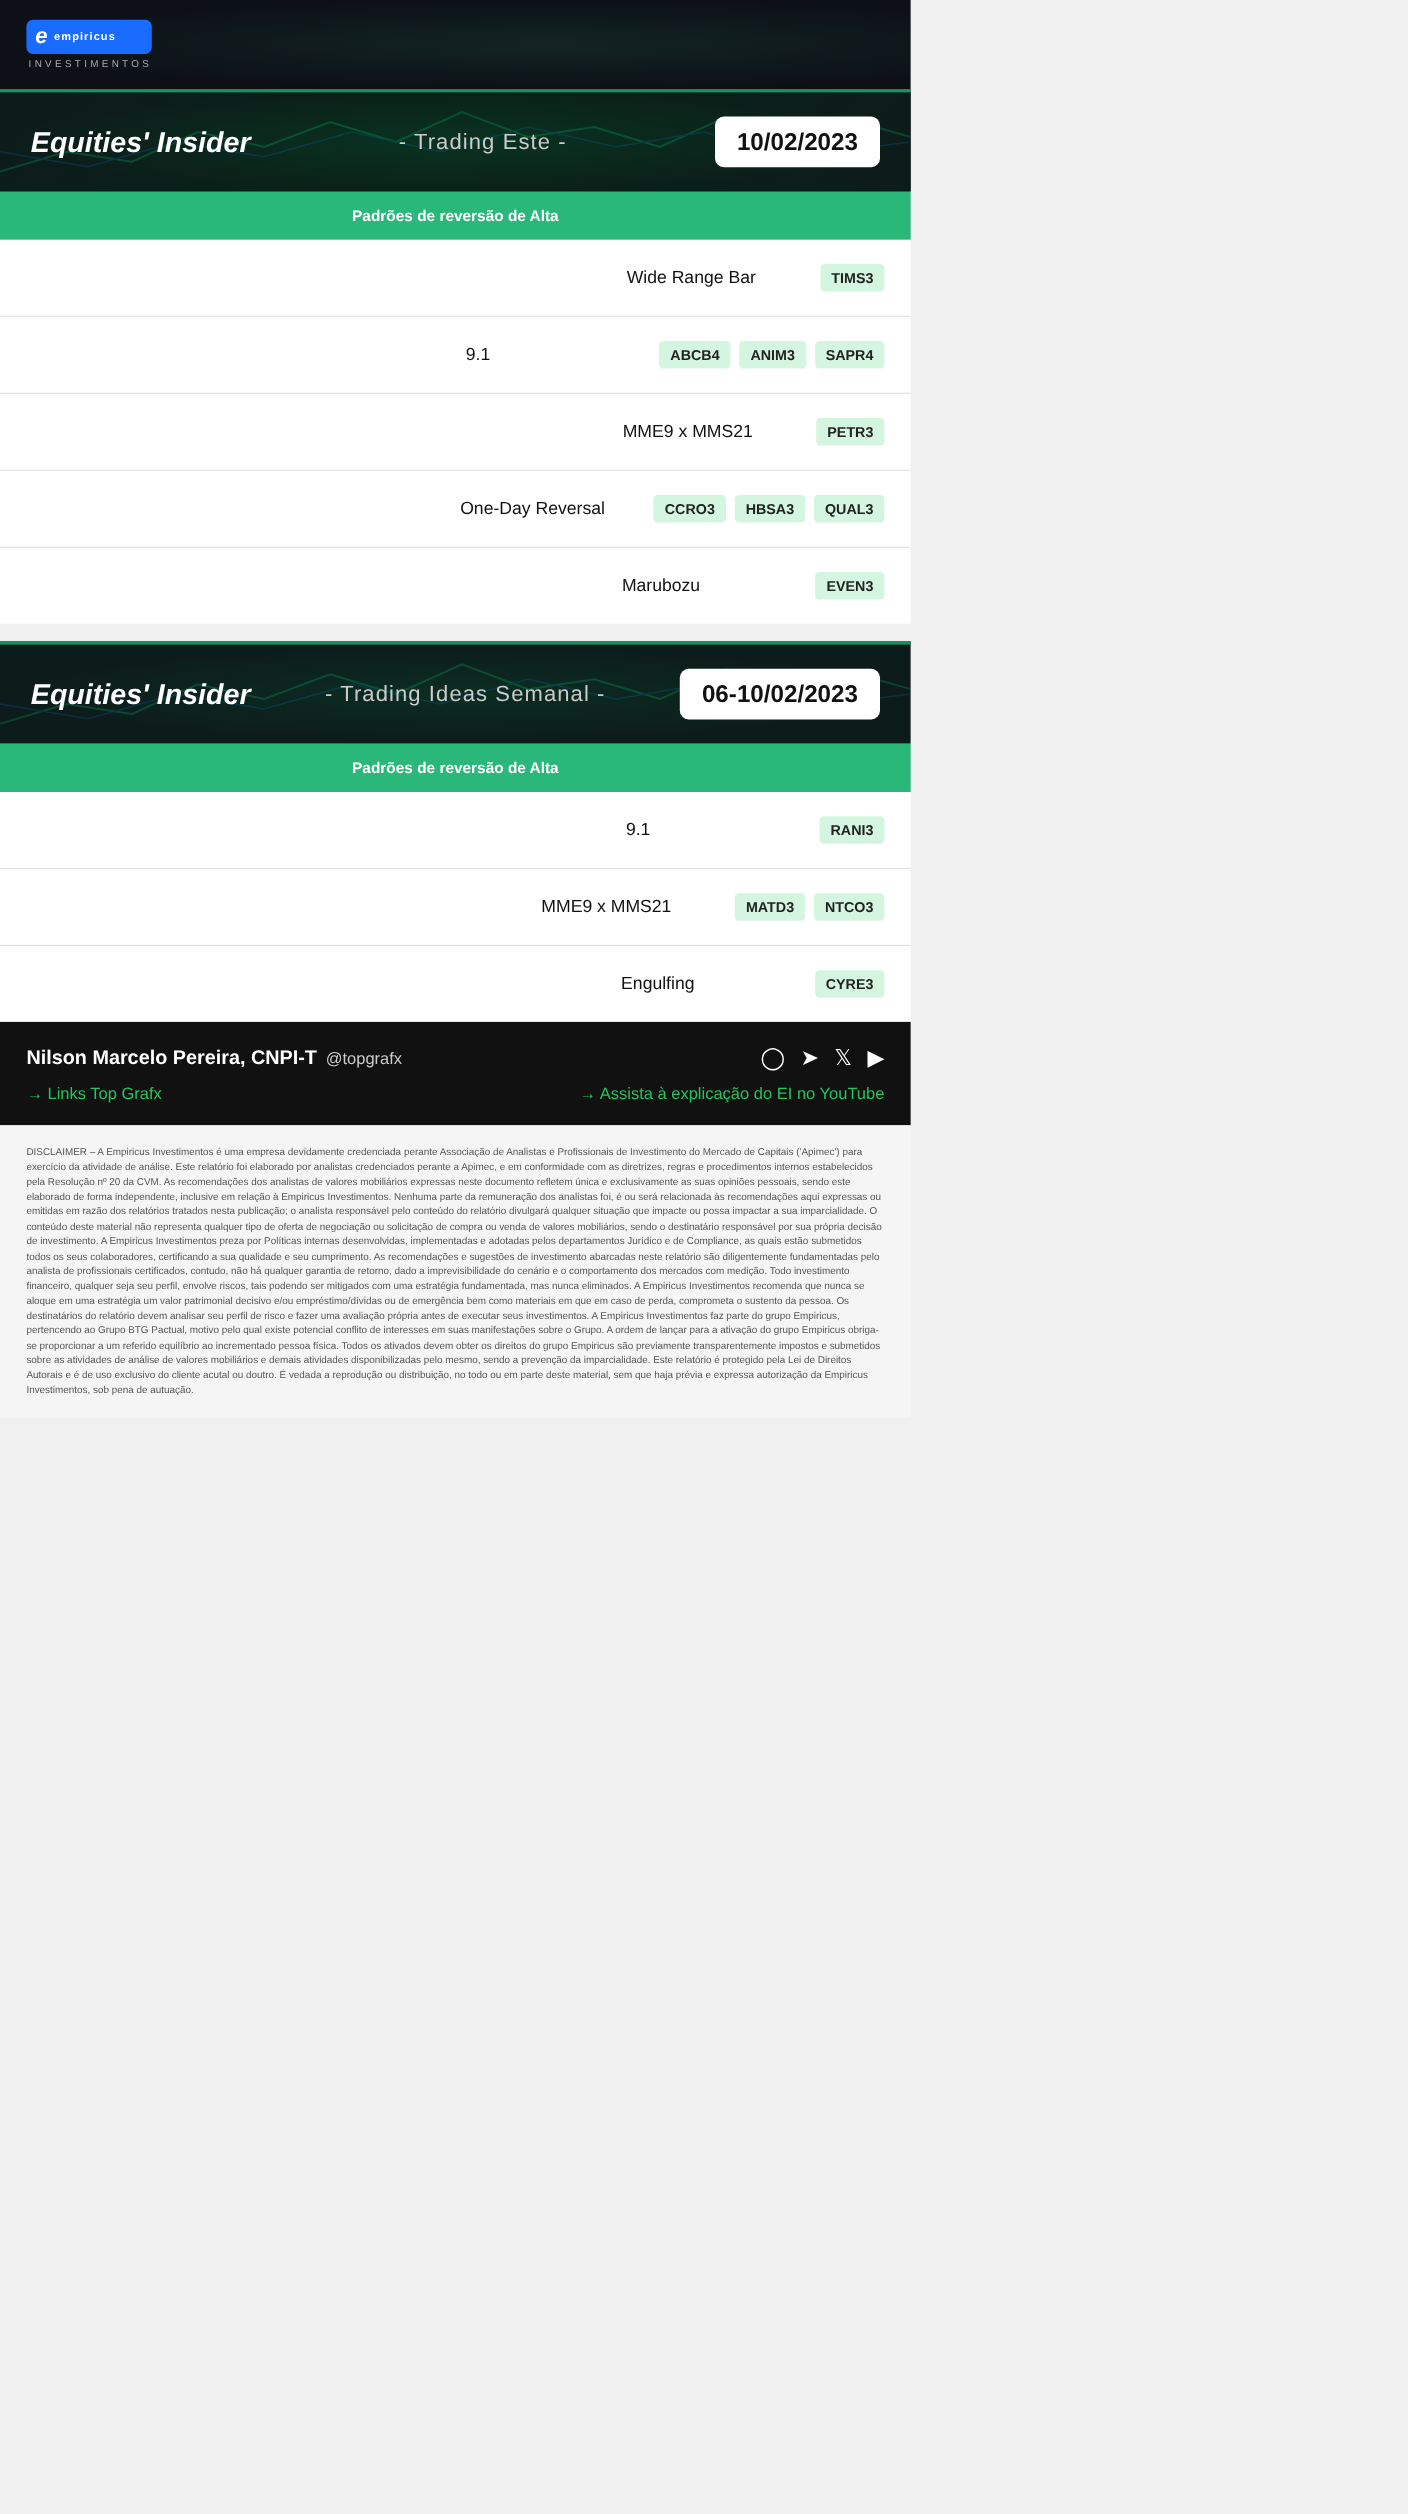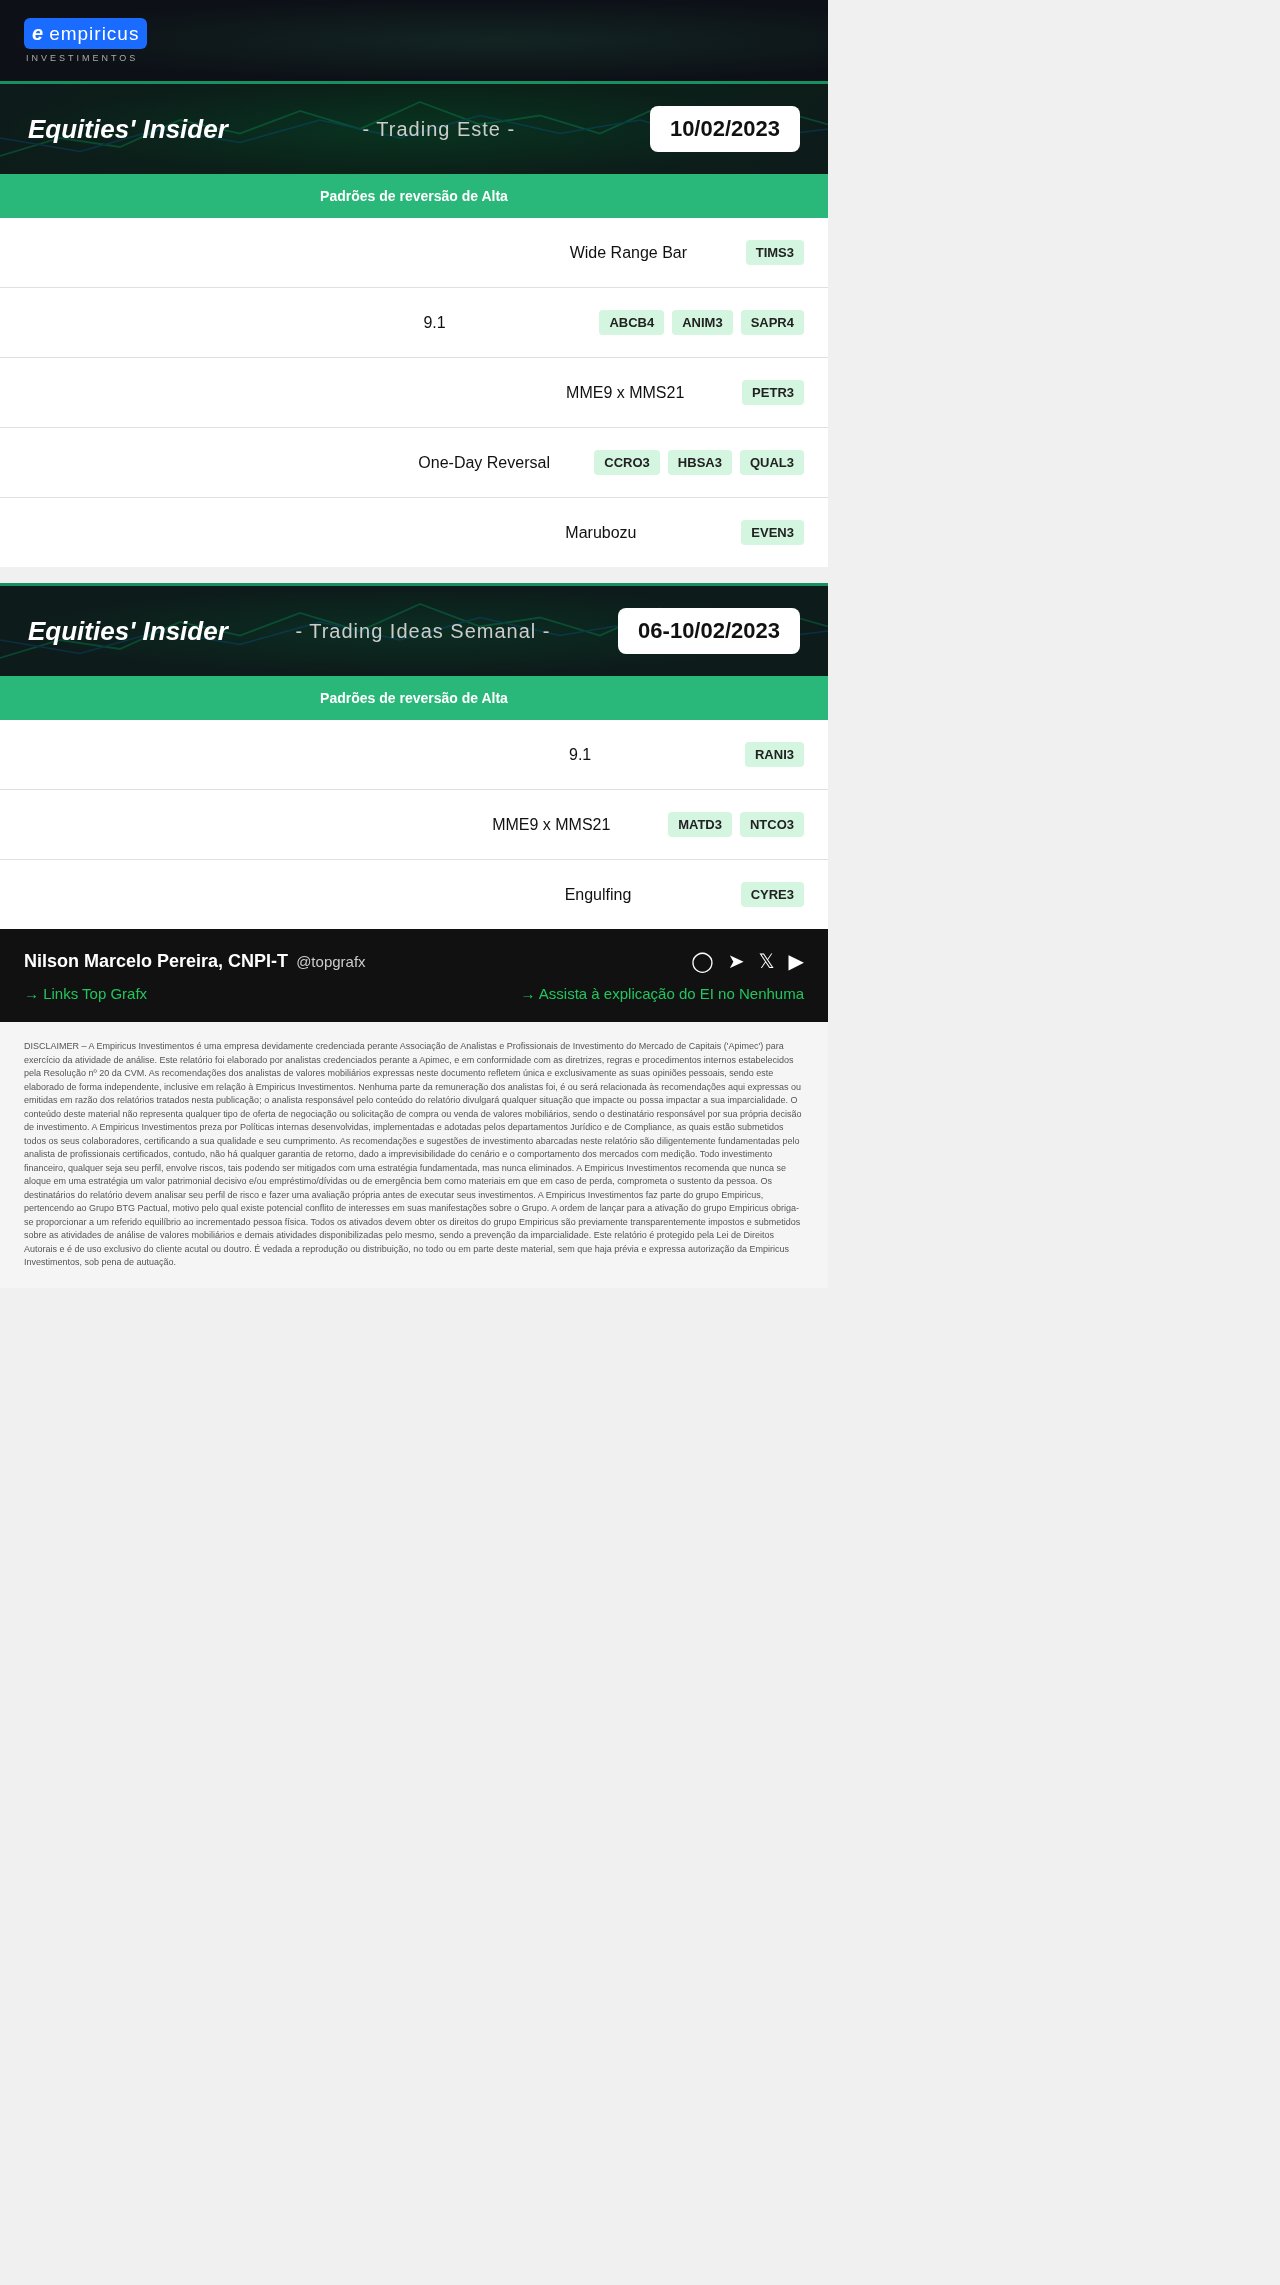--- a/index.html
+++ b/index.html
@@ -41,22 +41,22 @@
       margin-bottom: 4px;
     }
     .logo-e {
       color: white;
       font-weight: bold;
       font-size: 20px;
       font-style: italic;
     }
     .logo-text {
       color: white;
-      font-size: 19px;
-      font-weight: normal;
+      font-size: 10px;
+      font-weight: bold;
       letter-spacing: 1px;
     }
     .logo-sub {
       color: #aaa;
       font-size: 9px;
       letter-spacing: 3px;
       text-transform: uppercase;
       padding-left: 2px;
     }
 
@@ -334,17 +334,17 @@
     </div>
     <div class="footer-icons">
       <span class="footer-icon">◯</span>
       <span class="footer-icon">➤</span>
       <span class="footer-icon">𝕏</span>
       <span class="footer-icon">▶</span>
     </div>
   </div>
   <div class="footer-links">
     <a class="footer-link" href="#">→ Links Top Grafx</a>
-    <a class="footer-link" href="#">→ Assista à explicação do EI no Nenhuma</a>
+    <a class="footer-link" href="#">→ Assista à explicação do EI no YouTube</a>
   </div>
 </div>
 
 <div class="disclaimer">DISCLAIMER – A Empiricus Investimentos é uma empresa devidamente credenciada perante Associação de Analistas e Profissionais de Investimento do Mercado de Capitais ('Apimec') para exercício da atividade de análise. Este relatório foi elaborado por analistas credenciados perante a Apimec, e em conformidade com as diretrizes, regras e procedimentos internos estabelecidos pela Resolução nº 20 da CVM. As recomendações dos analistas de valores mobiliários expressas neste documento refletem única e exclusivamente as suas opiniões pessoais, sendo este elaborado de forma independente, inclusive em relação à Empiricus Investimentos. Nenhuma parte da remuneração dos analistas foi, é ou será relacionada às recomendações aqui expressas ou emitidas em razão dos relatórios tratados nesta publicação; o analista responsável pelo conteúdo do relatório divulgará qualquer situação que impacte ou possa impactar a sua imparcialidade. O conteúdo deste material não representa qualquer tipo de oferta de negociação ou solicitação de compra ou venda de valores mobiliários, sendo o destinatário responsável por sua própria decisão de investimento. A Empiricus Investimentos preza por Políticas internas desenvolvidas, implementadas e adotadas pelos departamentos Jurídico e de Compliance, as quais estão submetidos todos os seus colaboradores, certificando a sua qualidade e seu cumprimento. As recomendações e sugestões de investimento abarcadas neste relatório são diligentemente fundamentadas pelo analista de profissionais certificados, contudo, não há qualquer garantia de retorno, dado a imprevisibilidade do cenário e o comportamento dos mercados com medição. Todo investimento financeiro, qualquer seja seu perfil, envolve riscos, tais podendo ser mitigados com uma estratégia fundamentada, mas nunca eliminados. A Empiricus Investimentos recomenda que nunca se aloque em uma estratégia um valor patrimonial decisivo e/ou empréstimo/dívidas ou de emergência bem como materiais em que em caso de perda, comprometa o sustento da pessoa. Os destinatários do relatório devem analisar seu perfil de risco e fazer uma avaliação própria antes de executar seus investimentos. A Empiricus Investimentos faz parte do grupo Empiricus, pertencendo ao Grupo BTG Pactual, motivo pelo qual existe potencial conflito de interesses em suas manifestações sobre o Grupo. A ordem de lançar para a ativação do grupo Empiricus obriga-se proporcionar a um referido equilíbrio ao incrementado pessoa física. Todos os ativados devem obter os direitos do grupo Empiricus são previamente transparentemente impostos e submetidos sobre as atividades de análise de valores mobiliários e demais atividades disponibilizadas pelo mesmo, sendo a prevenção da imparcialidade. Este relatório é protegido pela Lei de Direitos Autorais e é de uso exclusivo do cliente acutal ou doutro. É vedada a reprodução ou distribuição, no todo ou em parte deste material, sem que haja prévia e expressa autorização da Empiricus Investimentos, sob pena de autuação.</div>
 
 </body></html>

